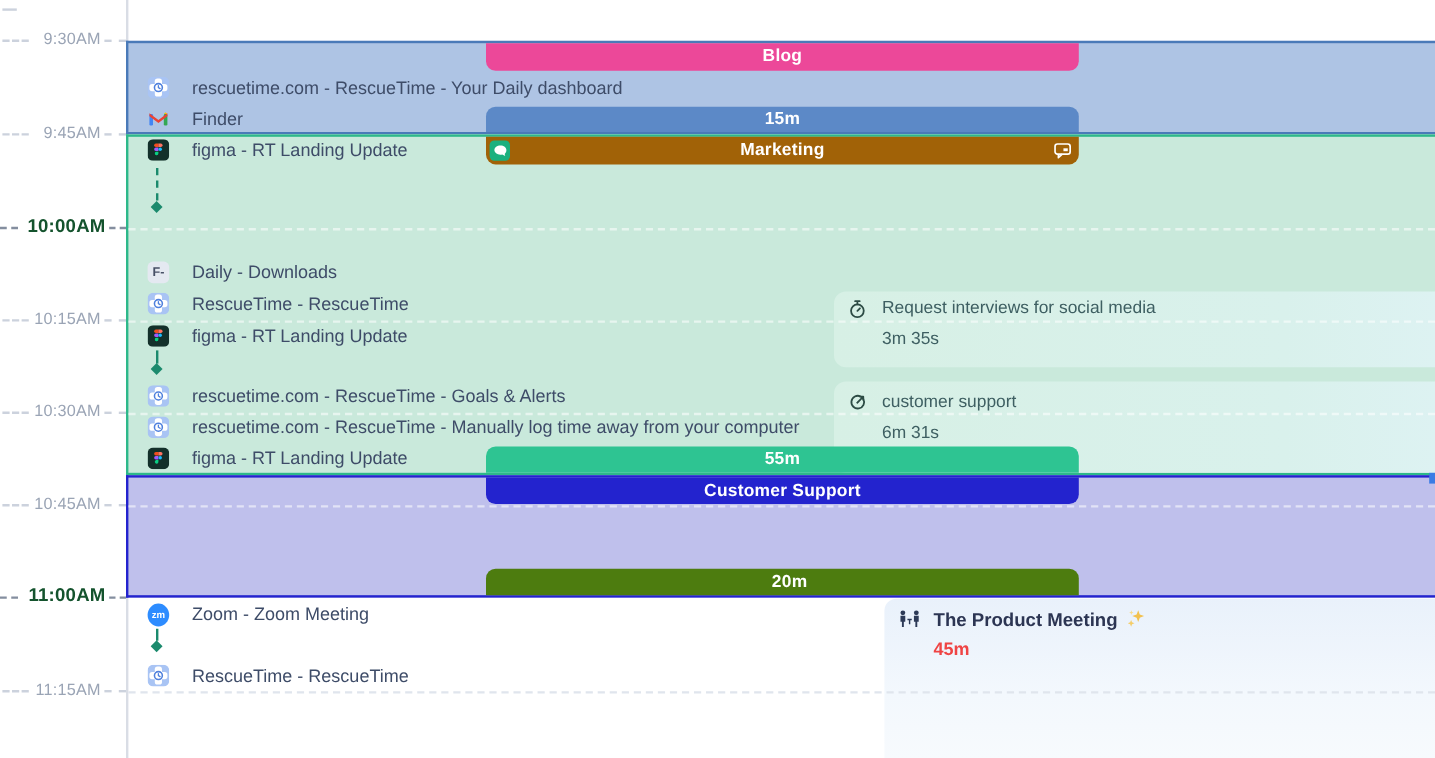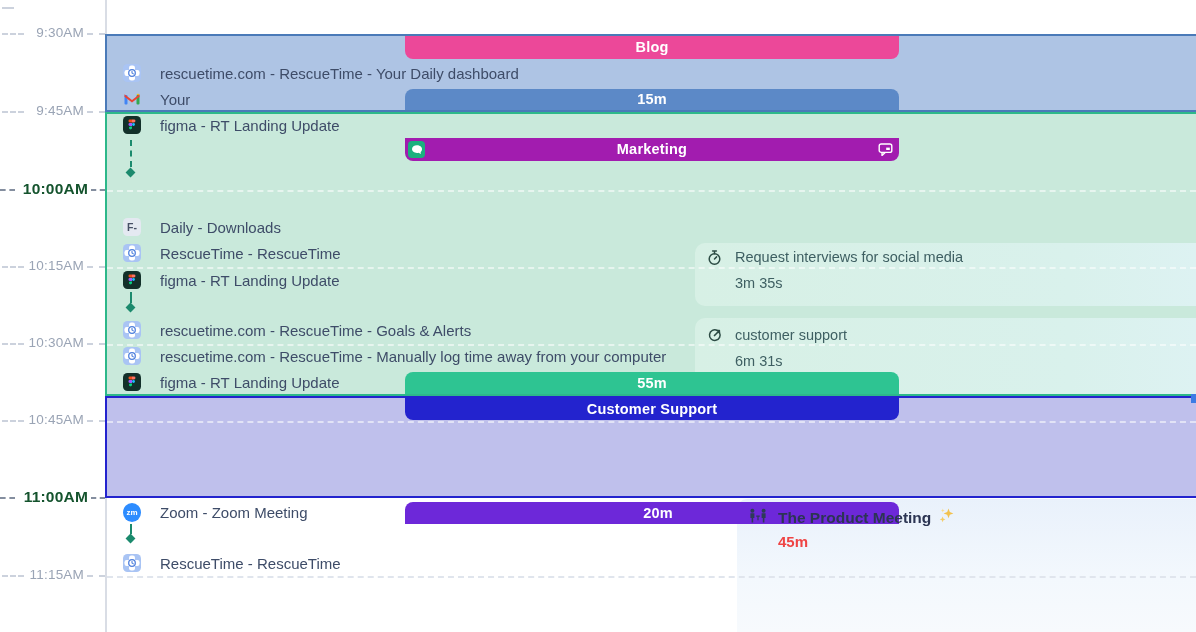--- a/index.html
+++ b/index.html
@@ -40,24 +40,24 @@
     border-radius:10px 0 0 0; background:linear-gradient(180deg,#e9f1fb 0%,#f3f8fd 60%,#f7fafd 100%); z-index:2; }
   .meet-title { position:absolute; left:778px; top:507px; font-size:15.5px; font-weight:700; color:#2c3553; z-index:5; white-space:nowrap; display:flex; align-items:center; gap:7px; }
   .meet-dur   { position:absolute; left:778px; top:533px; font-size:15px; font-weight:700; color:#ef4444; z-index:5; }
   .meet-icon  { position:absolute; left:748px; top:507px; z-index:5; }
 
   
   .bar { position:absolute; left:405px; width:494px; height:23px; line-height:23px;
     text-align:center; color:#fff; font-size:14.5px; font-weight:700; z-index:4; letter-spacing:.2px; }
   .bar-blog { top:36px;  background:#ec4899; border-radius:0 0 8px 8px; }
   .bdg-blog { top:89px;  height:21px; line-height:21px; background:#5c89c7; border-radius:8px 8px 0 0; }
-  .bar-mkt  { top:114px; background:#a21caf; border-radius:0 0 8px 8px;margin-top:24px; }
+  .bar-mkt  { top:114px; background:#a16207; border-radius:0 0 8px 8px; }
   .bdg-mkt  { top:372px; height:22px; line-height:22px; background:#2ec492; border-radius:8px 8px 0 0; }
   .bar-cs   { top:398px; height:22px; line-height:22px; background:#2323ce; border-radius:0 0 8px 8px; }
-  .bdg-cs   { top:502px; height:22px; line-height:22px; background:#6d28d9; border-radius:8px 8px 0 0;padding-left:12px; }
+  .bdg-cs   { top:474px; height:22px; line-height:22px; background:#4d7c0f; border-radius:8px 8px 0 0;padding-left:12px; }
   .barchip { position:absolute; left:3px; top:3px; width:17px; height:17px; border-radius:4px;
     background:#1bb07e; display:flex; align-items:center; justify-content:center; }
   .barchip-r { position:absolute; right:6px; top:3.5px; width:16px; height:16px; display:flex; align-items:center; justify-content:center; }
 
   
   .entry { position:absolute; left:123px; height:20px; display:flex; align-items:center; z-index:5; white-space:nowrap; }
   .eicon { width:18px; height:18px; margin-right:19px; flex:0 0 18px; display:flex; align-items:center; justify-content:center; }
   .elabel { font-size:15px; color:#3e4c68; }
   .appbox { width:18px; height:18px; border-radius:4.5px; background:#e4e9f1; color:#475066;
     font-size:10.5px; font-weight:700; display:flex; align-items:center; justify-content:center; }
@@ -173,21 +173,21 @@
   </div>
   <div class="entry" style="top:89px">
     <span class="eicon">
       <svg width="18" height="18" viewBox="0 0 18 18">
           <rect x="1.5" y="5" width="3" height="9.5" rx="1" fill="#4285f4"></rect>
           <rect x="13.5" y="5" width="3" height="9.5" rx="1" fill="#34a853"></rect>
           <path d="M13.5 5h3L15 3.6z" fill="#fbbc04"></path>
           <path d="M1.5 4.3L9 10l7.5-5.7v2.5L9 12.6 1.5 6.8z" fill="#ea4335"></path>
         </svg>
     </span>
-    <span class="elabel">Your</span>
+    <span class="elabel">Finder</span>
   </div>
   <div class="entry" style="top:115px">
     <span class="eicon">
       <svg width="18" height="18" viewBox="0 0 18 18">
           <rect width="18" height="18" rx="4.5" fill="#13302a"></rect>
           <path d="M6.9 3.6h2.1v2.9H6.9a1.45 1.45 0 010-2.9z" fill="#f24e1e"></path>
           <path d="M9 3.6h2a1.45 1.45 0 010 2.9H9z" fill="#ff7262"></path>
           <path d="M6.9 7h2.1v2.9H6.9a1.45 1.45 0 010-2.9z" fill="#a259ff"></path>
           <circle cx="10.5" cy="8.45" r="1.45" fill="#1abcfe"></circle>
           <path d="M6.9 10.4h2.1v1.5a1.5 1.5 0 11-2.1-1.4z" fill="#0acf83"></path>

